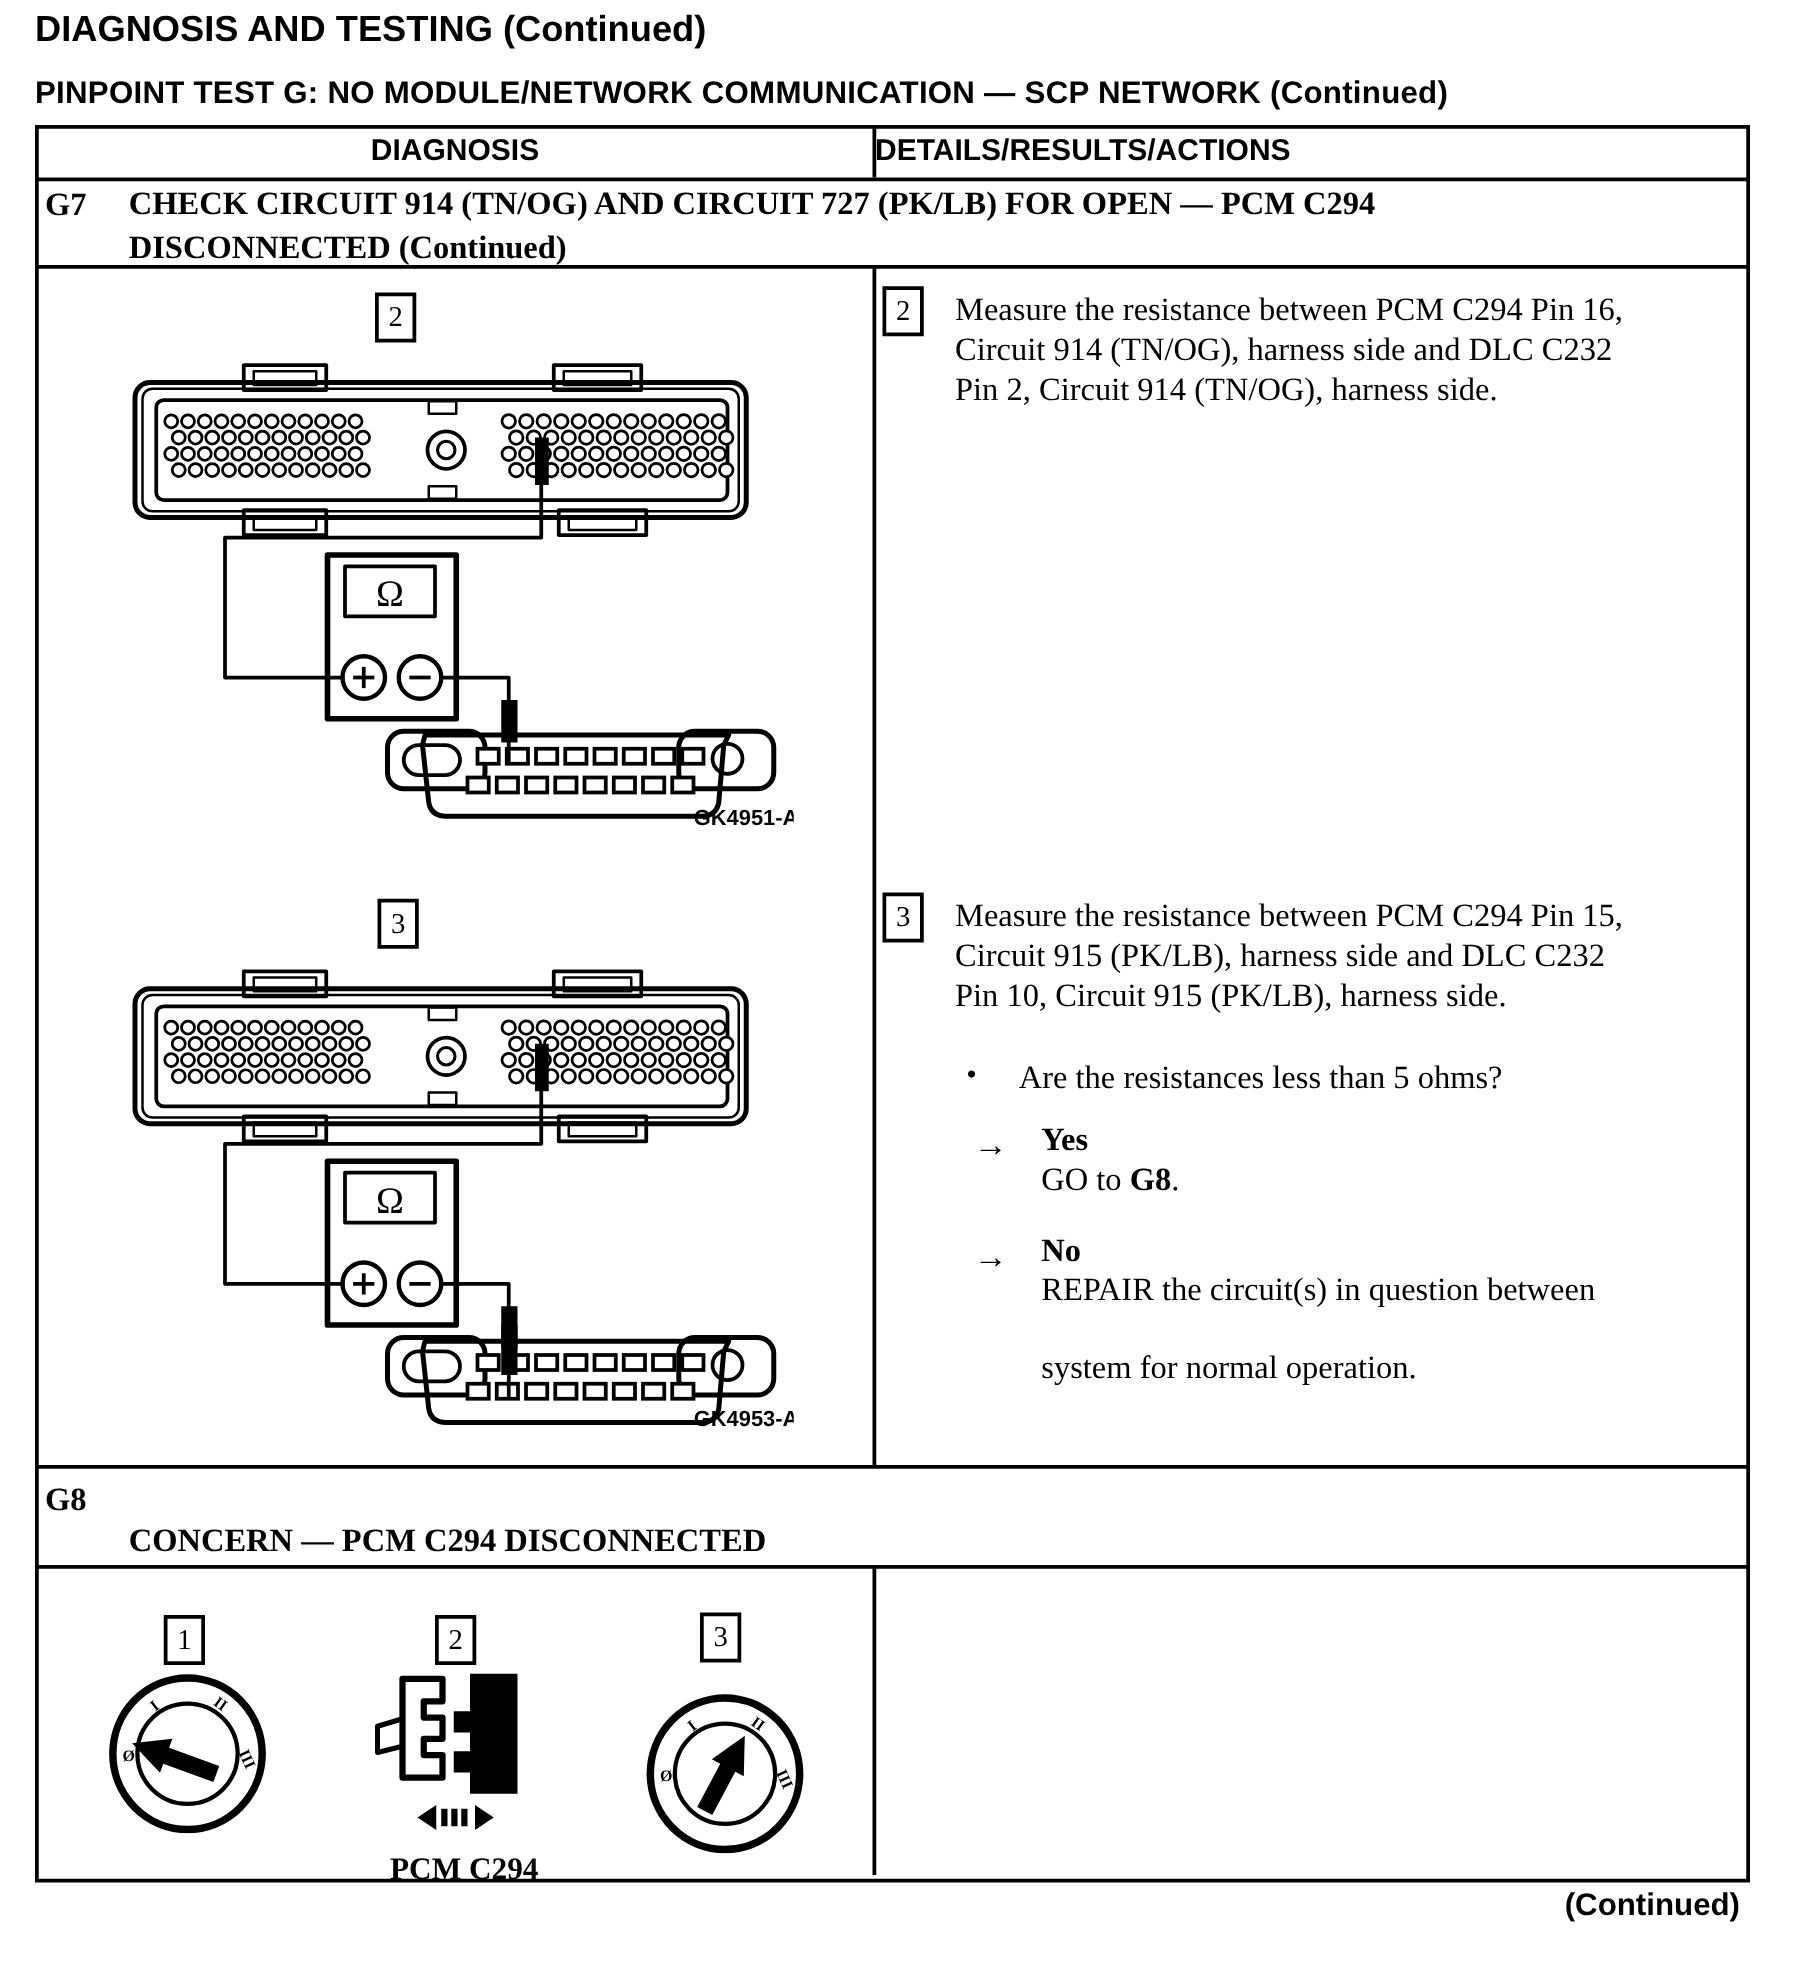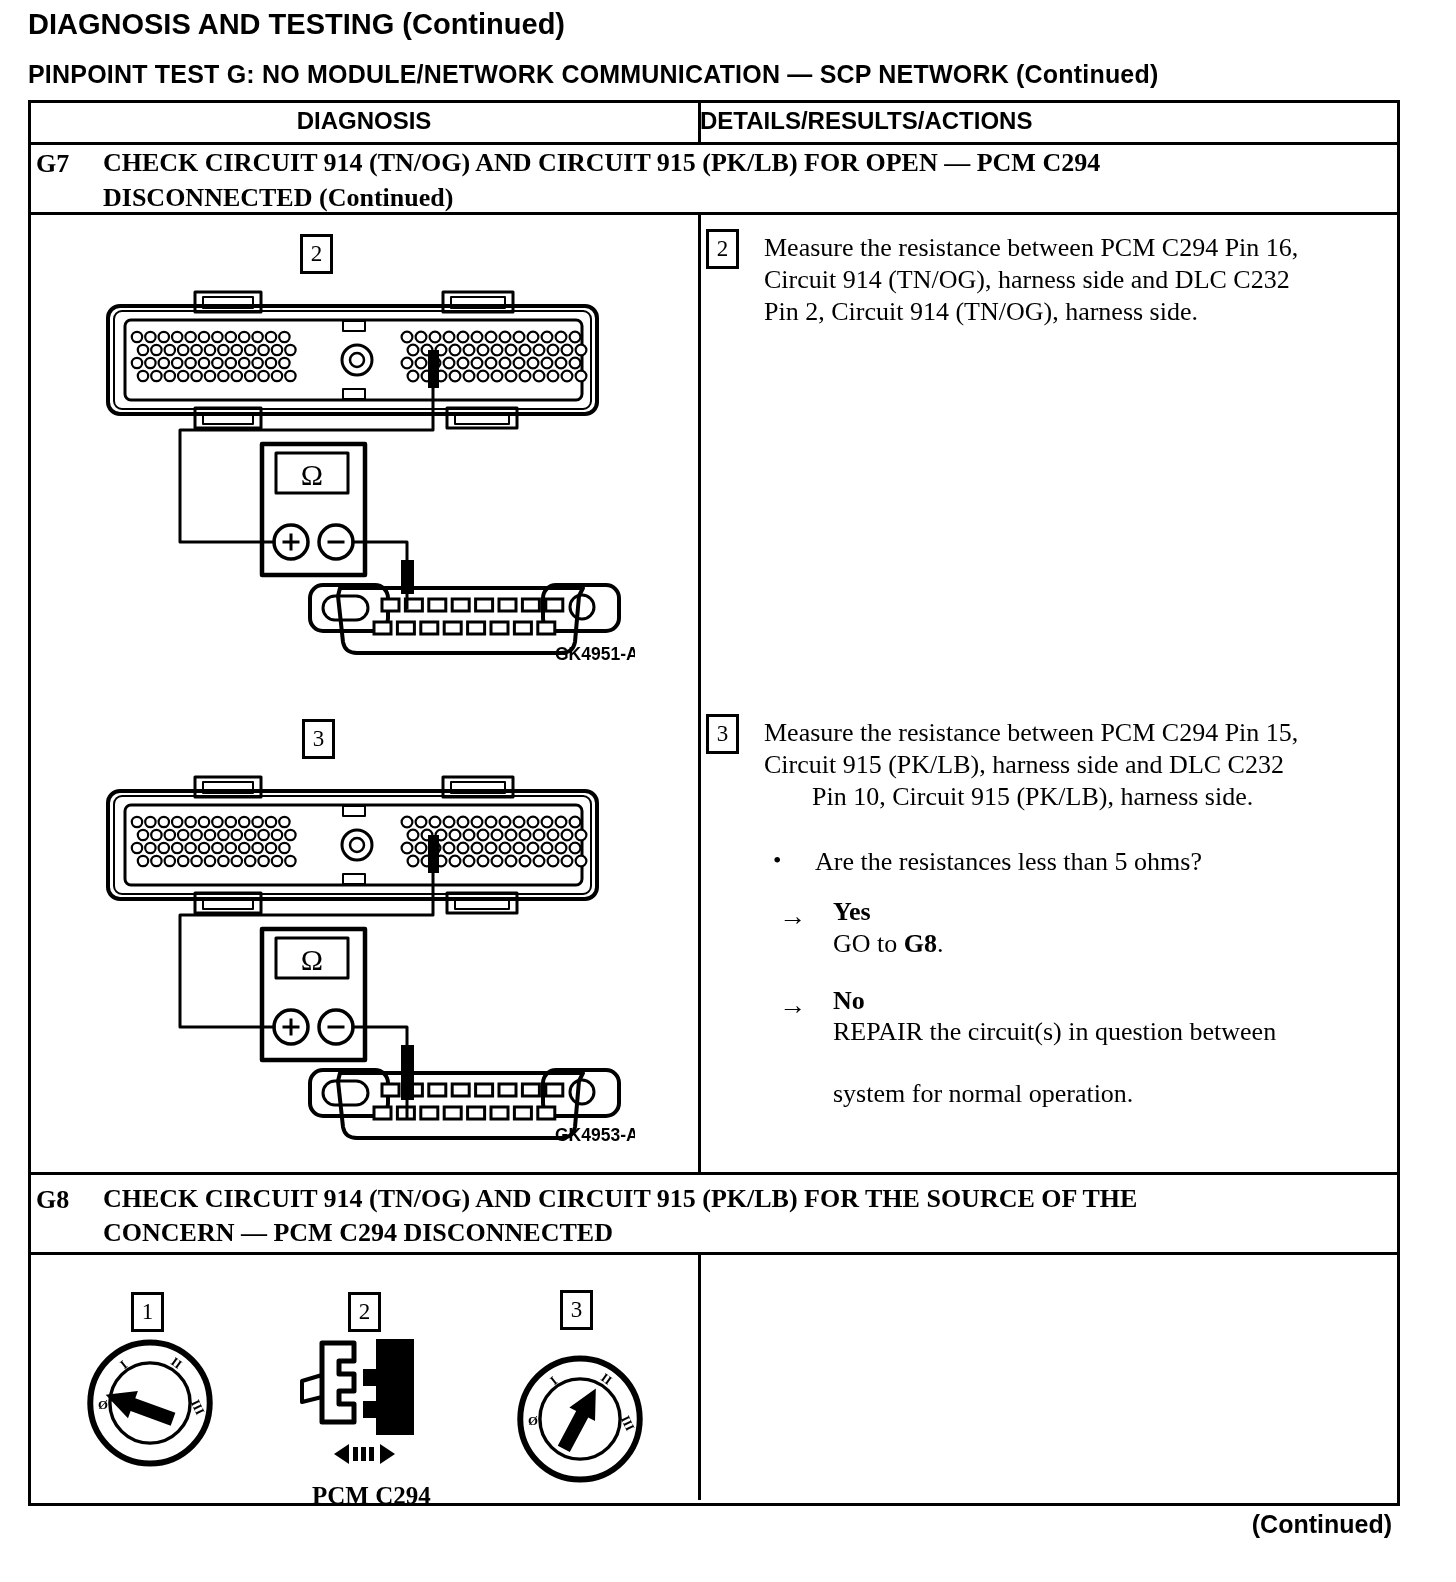--- a/index.html
+++ b/index.html
@@ -218,21 +218,21 @@
   <div class="line" style="left:28px;top:1172px;width:1372px;height:3px;"></div>
   <div class="line" style="left:28px;top:1252px;width:1372px;height:3px;"></div>
   <div class="line" style="left:698px;top:100px;width:3px;height:42px;"></div>
   <div class="line" style="left:698px;top:212px;width:3px;height:960px;"></div>
   <div class="line" style="left:698px;top:1252px;width:3px;height:248px;"></div>
 
   <div class="abs sans b" style="left:28px;top:107px;width:672px;text-align:center;font-size:24px;">DIAGNOSIS</div>
   <div class="abs sans b" style="left:700px;top:107px;width:700px;text-align:left;font-size:24px;">DETAILS/RESULTS/ACTIONS</div>
 
   <div class="abs serif b" style="left:36px;top:149px;font-size:26px;">G7</div>
-  <div class="abs serif b" style="left:103px;top:148px;font-size:26px;">CHECK CIRCUIT 914 (TN/OG) AND CIRCUIT 915 (PK/LB) FOR OPEN — PCM C294</div>
+  <div class="abs serif b" style="left:103px;top:148px;font-size:26px;">CHECK CIRCUIT 914 (TN/OG) AND CIRCUIT 727 (PK/LB) FOR OPEN — PCM C294</div>
   <div class="abs serif b" style="left:103px;top:183px;font-size:26px;">DISCONNECTED (Continued)</div>
 
   <div class="numbox" style="left:300px;top:234px;">2</div>
   <svg class="abs" style="left:95px;top:290px;" width="540" height="380" viewBox="0 0 540 380">
     <use href="#sym-fig"></use>
     <text class="t sans b" x="460" y="370" font-size="17.5">GK4951-A</text>
   </svg>
 
   <div class="numbox" style="left:302px;top:719px;">3</div>
   <svg class="abs" style="left:95px;top:775px;" width="540" height="380" viewBox="0 0 540 380">
@@ -243,36 +243,35 @@
   </svg>
 
   <div class="numbox" style="left:706px;top:229px;">2</div>
   <div class="abs serif stepline" style="left:764px;top:233px;font-size:26px;">Measure the resistance between PCM C294 Pin 16,</div>
   <div class="abs serif stepline" style="left:764px;top:265px;font-size:26px;">Circuit 914 (TN/OG), harness side and DLC C232</div>
   <div class="abs serif stepline" style="left:764px;top:297px;font-size:26px;">Pin 2, Circuit 914 (TN/OG), harness side.</div>
 
   <div class="numbox" style="left:706px;top:714px;">3</div>
   <div class="abs serif stepline" style="left:764px;top:718px;font-size:26px;">Measure the resistance between PCM C294 Pin 15,</div>
   <div class="abs serif stepline" style="left:764px;top:750px;font-size:26px;">Circuit 915 (PK/LB), harness side and DLC C232</div>
-  <div class="abs serif stepline" style="left:764px;top:782px;font-size:26px;margin-left:48px;">Pin 10, Circuit 915 (PK/LB), harness side.</div>
+  <div class="abs serif stepline" style="left:764px;top:782px;font-size:26px;">Pin 10, Circuit 915 (PK/LB), harness side.</div>
 
   <div class="abs serif" style="left:773px;top:847px;font-size:24px;">•</div>
   <div class="abs serif" style="left:815px;top:847px;font-size:26px;">Are the resistances less than 5 ohms?</div>
 
   <div class="abs serif" style="left:779px;top:901px;font-size:27px;">→</div>
   <div class="abs serif b" style="left:833px;top:897px;font-size:26px;">Yes</div>
   <div class="abs serif" style="left:833px;top:929px;font-size:26px;"><span>GO to </span><span class="b">G8</span><span>.</span></div>
 
   <div class="abs serif" style="left:779px;top:990px;font-size:27px;">→</div>
   <div class="abs serif b" style="left:833px;top:986px;font-size:26px;text-align:right;">No</div>
   <div class="abs serif stepline" style="left:833px;top:1017px;font-size:26px;">REPAIR the circuit(s) in question between</div>
   <div class="abs serif stepline" style="left:833px;top:1079px;font-size:26px;">system for normal operation.</div>
 
   <div class="abs serif b" style="left:36px;top:1185px;font-size:26px;">G8</div>
-  <div class="abs serif b" style="left:103px;top:1184px;font-size:26px;">CHECK CIRCUIT 914 (TN/OG) AND CIRCUIT 915 (PK/LB) FOR THE SOURCE OF THE</div>
   <div class="abs serif b" style="left:103px;top:1218px;font-size:26px;">CONCERN — PCM C294 DISCONNECTED</div>
 
   <div class="numbox" style="left:131px;top:1292px;">1</div>
   <svg class="abs" style="left:86px;top:1339px;" width="128" height="128" viewBox="0 0 150 150">
     <use href="#sym-dial"></use>
     <polygon transform="translate(102,94) rotate(-160)" points="0,-8 50,-8 50,-17 84,0 50,17 50,8 0,8" fill="#000"></polygon>
   </svg>
 
   <div class="numbox" style="left:348px;top:1292px;">2</div>
   <svg class="abs" style="left:292px;top:1333px;" width="150" height="140" viewBox="0 0 150 140">

